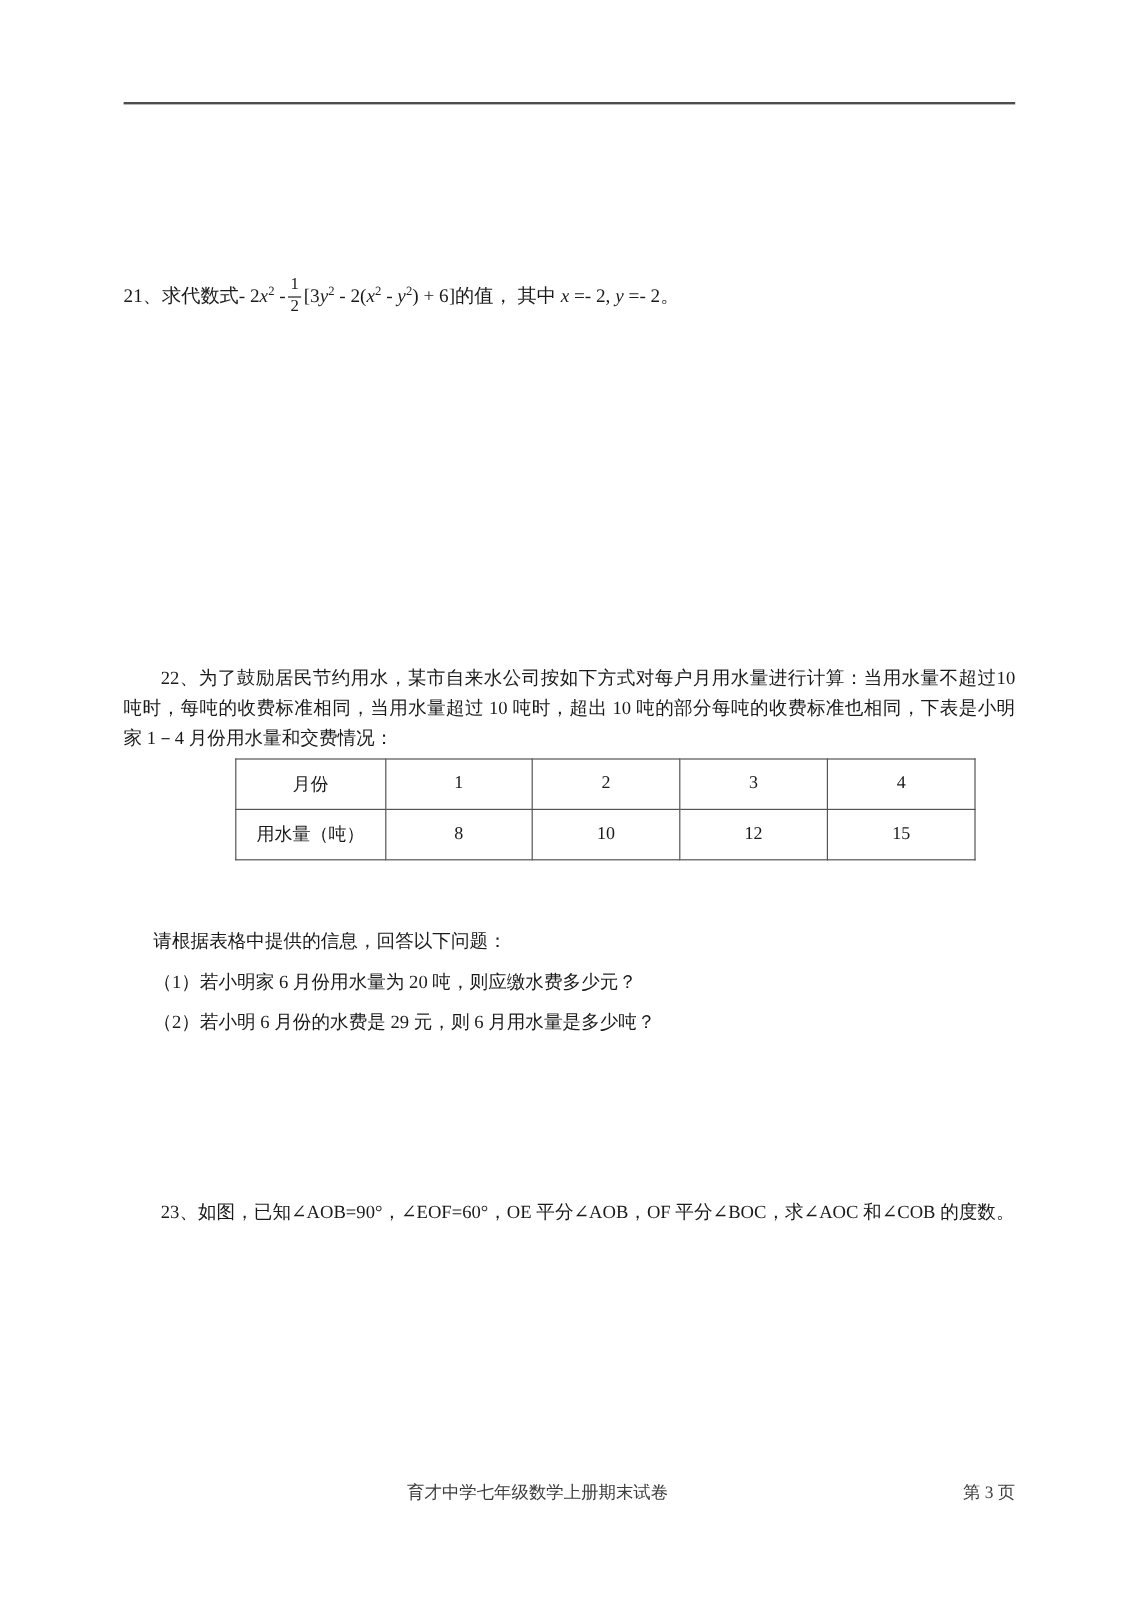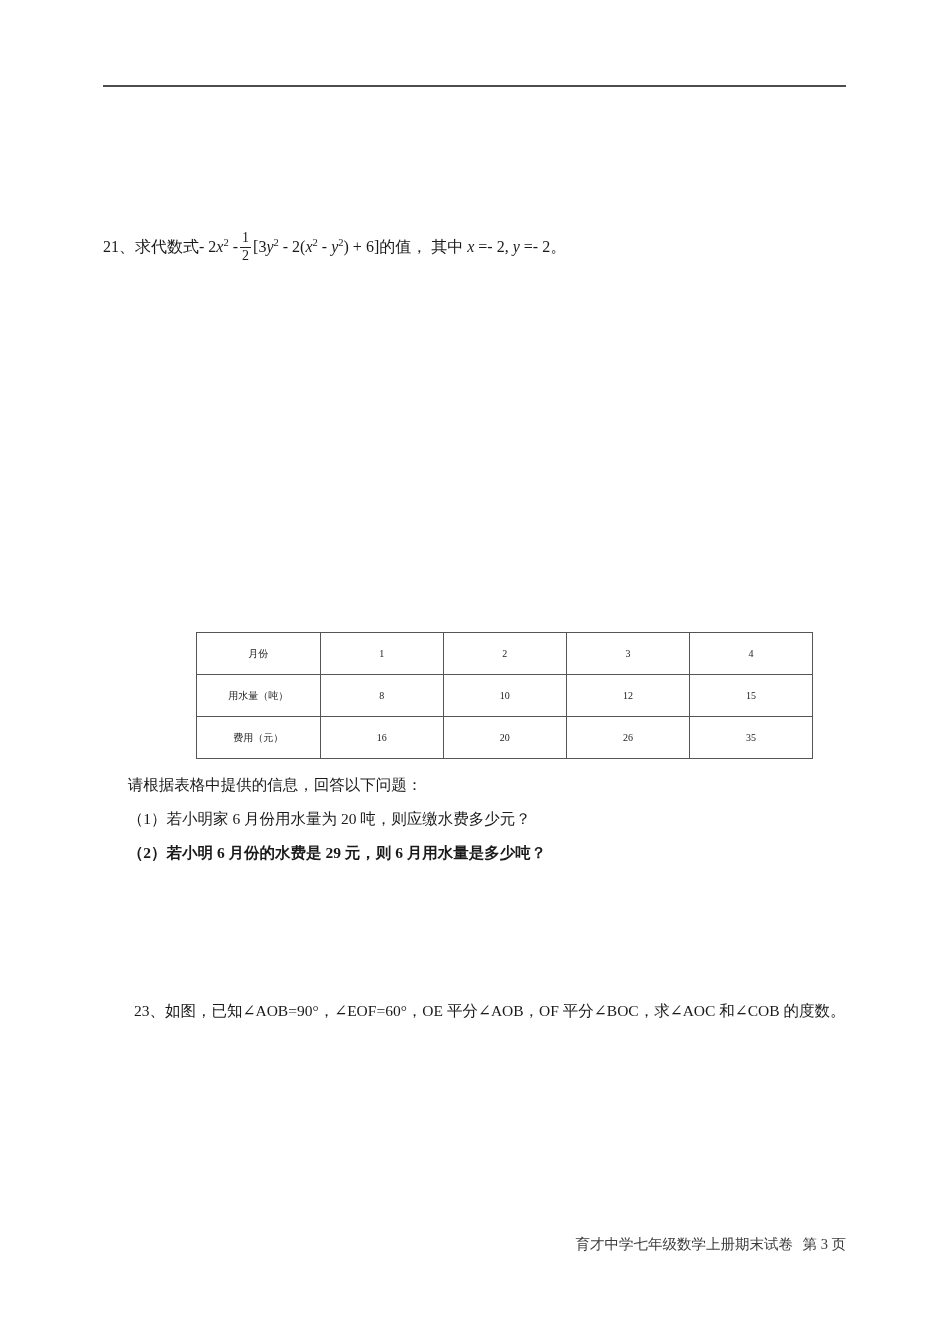--- a/index.html
+++ b/index.html
@@ -92,30 +92,30 @@
     font-weight: bold;
     font-size: 16.5px;
     line-height: 26px;
     letter-spacing: 0.2px;
   }
 
   
   #q22-body { top: 553px; }
   #q22-prompt { top: 772px; text-indent: 1.6em; font-family: Liberation Serif, serif; }
   #q22-sub1 { top: 806px; text-indent: 1.6em; }
-  #q22-sub2 { top: 840px; text-indent: 1.6em; font-weight: bold; }
+  #q22-sub2 { top: 840px; text-indent: 1.6em; }
 
   
   .water-table {
     position: absolute;
     left: 196px;
     top: 632px;
     width: 617px;
     border-collapse: collapse;
-    font-size: 10px;
+    font-size: 15px;
   }
   .water-table td {
     border: 1px solid #555;
     height: 41px;
     text-align: center;
     vertical-align: middle;
     padding: 0 4px;
     font-family: "Liberation Serif", "DejaVu Serif", serif;
   }
   .water-table td.lbl { width: 122px; }
@@ -132,21 +132,21 @@
     width: 743px;
     height: 24px;
     font-size: 14.5px;
     line-height: 24px;
     color: #3c3c3c;
   }
   .footer-title {
     position: absolute;
     left: 0;
     width: 690px;
-    text-align: right;
+    text-align: center;
   }
   .footer-page {
     position: absolute;
     right: 0;
     text-align: right;
   }
 </style>
 </head>
 <body>
 
@@ -161,44 +161,38 @@
     <span class="mnum">-</span>
     <span class="mathvar">y</span><span class="sup mnum">2</span><span class="mnum">) + 6]</span><span>的值，</span>
     <span>其中</span>
     <span class="mathvar">x</span>
     <span class="mnum">=- 2,</span>
     <span class="mathvar">y</span>
     <span class="mnum">=- 2</span><span>。</span>
   </div>
 
 
+  <div class="block indent2" id="q22-body">22、为了鼓励居民节约用水，某市自来水公司按如下方式对每户月用水量进行计算：当用水量不超过10 吨时，每吨的收费标准相同，当用水量超过 10 吨时，超出 10 吨的部分每吨的收费标准也相同，下表是小明家 1－4 月份用水量和交费情况：</div>
 
   <table class="water-table">
     <tbody>
       <tr>
         <td class="lbl">月份</td>
         <td class="val">1</td>
         <td class="val">2</td>
         <td class="val">3</td>
         <td class="val">4</td>
       </tr>
       <tr>
         <td class="lbl">用水量（吨）</td>
         <td class="val">8</td>
         <td class="val">10</td>
         <td class="val">12</td>
         <td class="val">15</td>
       </tr>
-      <tr>
-        <td class="lbl">费用（元）</td>
-        <td class="val">16</td>
-        <td class="val">20</td>
-        <td class="val">26</td>
-        <td class="val">35</td>
-      </tr>
     </tbody>
   </table>
 
   <div class="block" id="q22-prompt">请根据表格中提供的信息，回答以下问题：</div>
   <div class="block" id="q22-sub1">（1）若小明家 6 月份用水量为 20 吨，则应缴水费多少元？</div>
   <div class="block" id="q22-sub2">（2）若小明 6 月份的水费是 29 元，则 6 月用水量是多少吨？</div>
 
   <div class="block indent2" id="q23">23、如图，已知∠AOB=90°，∠EOF=60°，OE 平分∠AOB，OF 平分∠BOC，求∠AOC 和∠COB 的度数。</div>
 
   <div class="footer">

